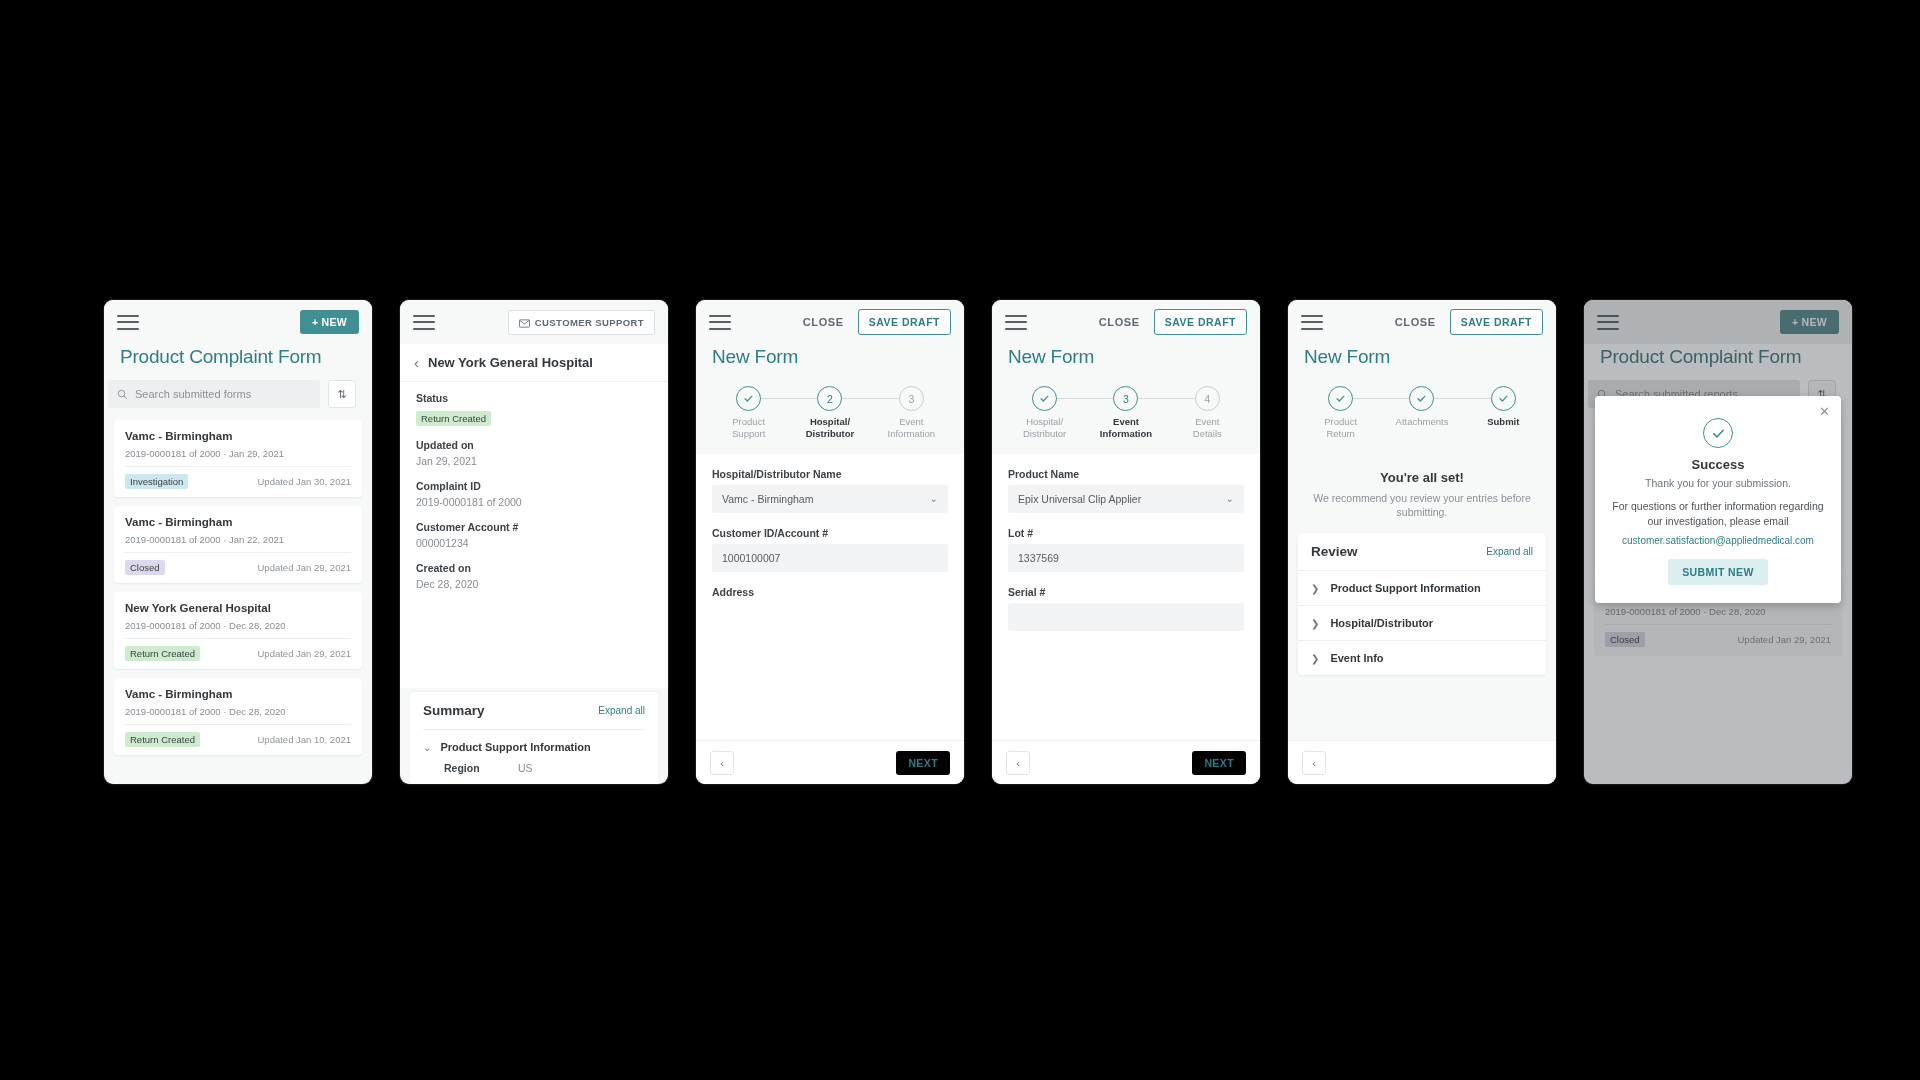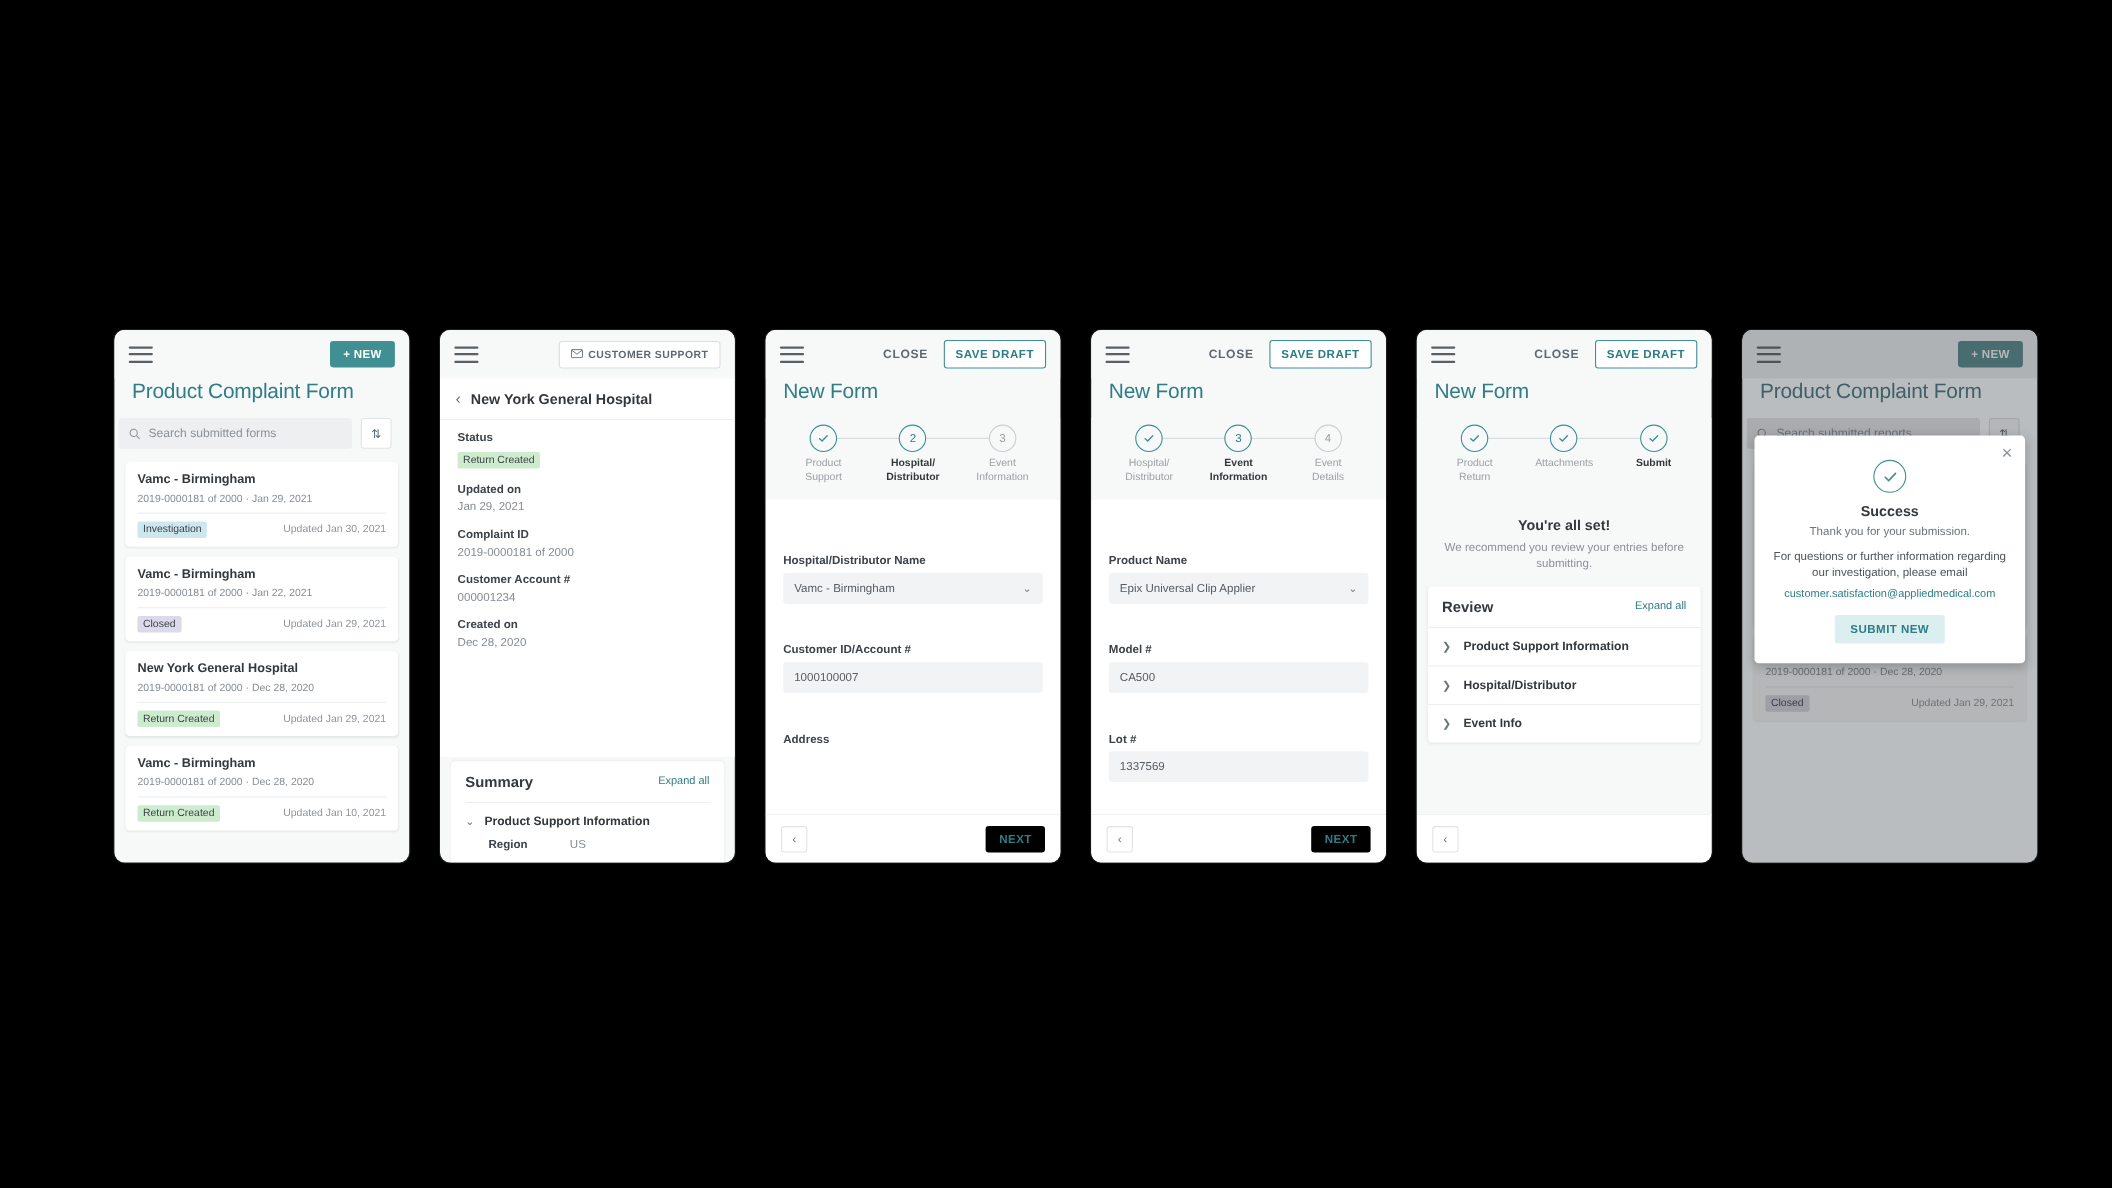--- a/index.html
+++ b/index.html
@@ -57,21 +57,21 @@
   .btn-outline {
     background: #ffffff; border: 1px solid #3f8f93; color: #2b7d82;
     font-size: 10.5px; font-weight: bold; letter-spacing: .5px;
     padding: 6px 10px; border-radius: 3px; cursor: pointer;
     font-family: "Liberation Sans", sans-serif;
   }
   .btn-support {
     background: #ffffff; border: 1px solid #dcdfe1; color: #5e6972;
     font-size: 9.5px; font-weight: bold; letter-spacing: .4px;
     padding: 6px 10px; border-radius: 3px; cursor: pointer;
-    display: flex; align-items: flex-start; gap: 5px;
+    display: flex; align-items: flex-end; gap: 5px;
     font-family: "Liberation Sans", sans-serif;
   }
 
   
   .page-title {
     font-size: 19px; color: #2f7d86; font-weight: normal;
     padding: 2px 16px 12px 16px; letter-spacing: -0.2px;
   }
 
   
@@ -138,21 +138,21 @@
   }
   .step.done .step-circle, .step.active .step-circle { border-color: #3f8f93; color: #2f7d86; }
   .step-label { margin-top: 5px; font-size: 9.5px; color: #9aa1a6; text-align: center; line-height: 1.25; }
   .step.active .step-label { color: #33383c; font-weight: bold; }
   .step-line { position: absolute; top: 18px; height: 1px; background: #d6dadd; z-index: 1; }
   .check { width: 11px; height: 11px; display: block; }
 
   
   .form-body { background: #ffffff; flex: 1; padding: 14px 16px 0 16px; overflow: hidden; }
   .form-group { margin-bottom: 14px; }
-  .form-label { font-size: 10.5px; font-weight: bold; color: #3c4247; margin-bottom: 5px; margin-top: 36px; }
+  .form-label { font-size: 10.5px; font-weight: bold; color: #3c4247; margin-bottom: 5px; }
   .form-input {
     background: #f2f3f4; border-radius: 3px; height: 28px;
     display: flex; align-items: center; justify-content: space-between;
     padding: 0 10px; font-size: 10.5px; color: #555c62; cursor: text;
   }
   .form-input.tall { height: 52px; align-items: flex-start; padding-top: 7px; }
   .form-input .chev-d { color: #7b8389; font-size: 10px; }
 
   
   .bottom-nav {
@@ -433,26 +433,20 @@
       </div>
       <div class="form-body">
         <div class="form-group">
           <div class="form-label">Product Name</div>
           <div class="form-input">
             <span>Epix Universal Clip Applier</span>
             <span class="chev-d">⌄</span>
           </div>
         </div>
         <div class="form-group">
-          <div class="form-label">Model #</div>
-          <div class="form-input">
-            <span>CA500</span>
-          </div>
-        </div>
-        <div class="form-group">
           <div class="form-label">Lot #</div>
           <div class="form-input">
             <span>1337569</span>
           </div>
         </div>
         <div class="form-group">
           <div class="form-label">Serial #</div>
           <div class="form-input">
             <span></span>
           </div>

